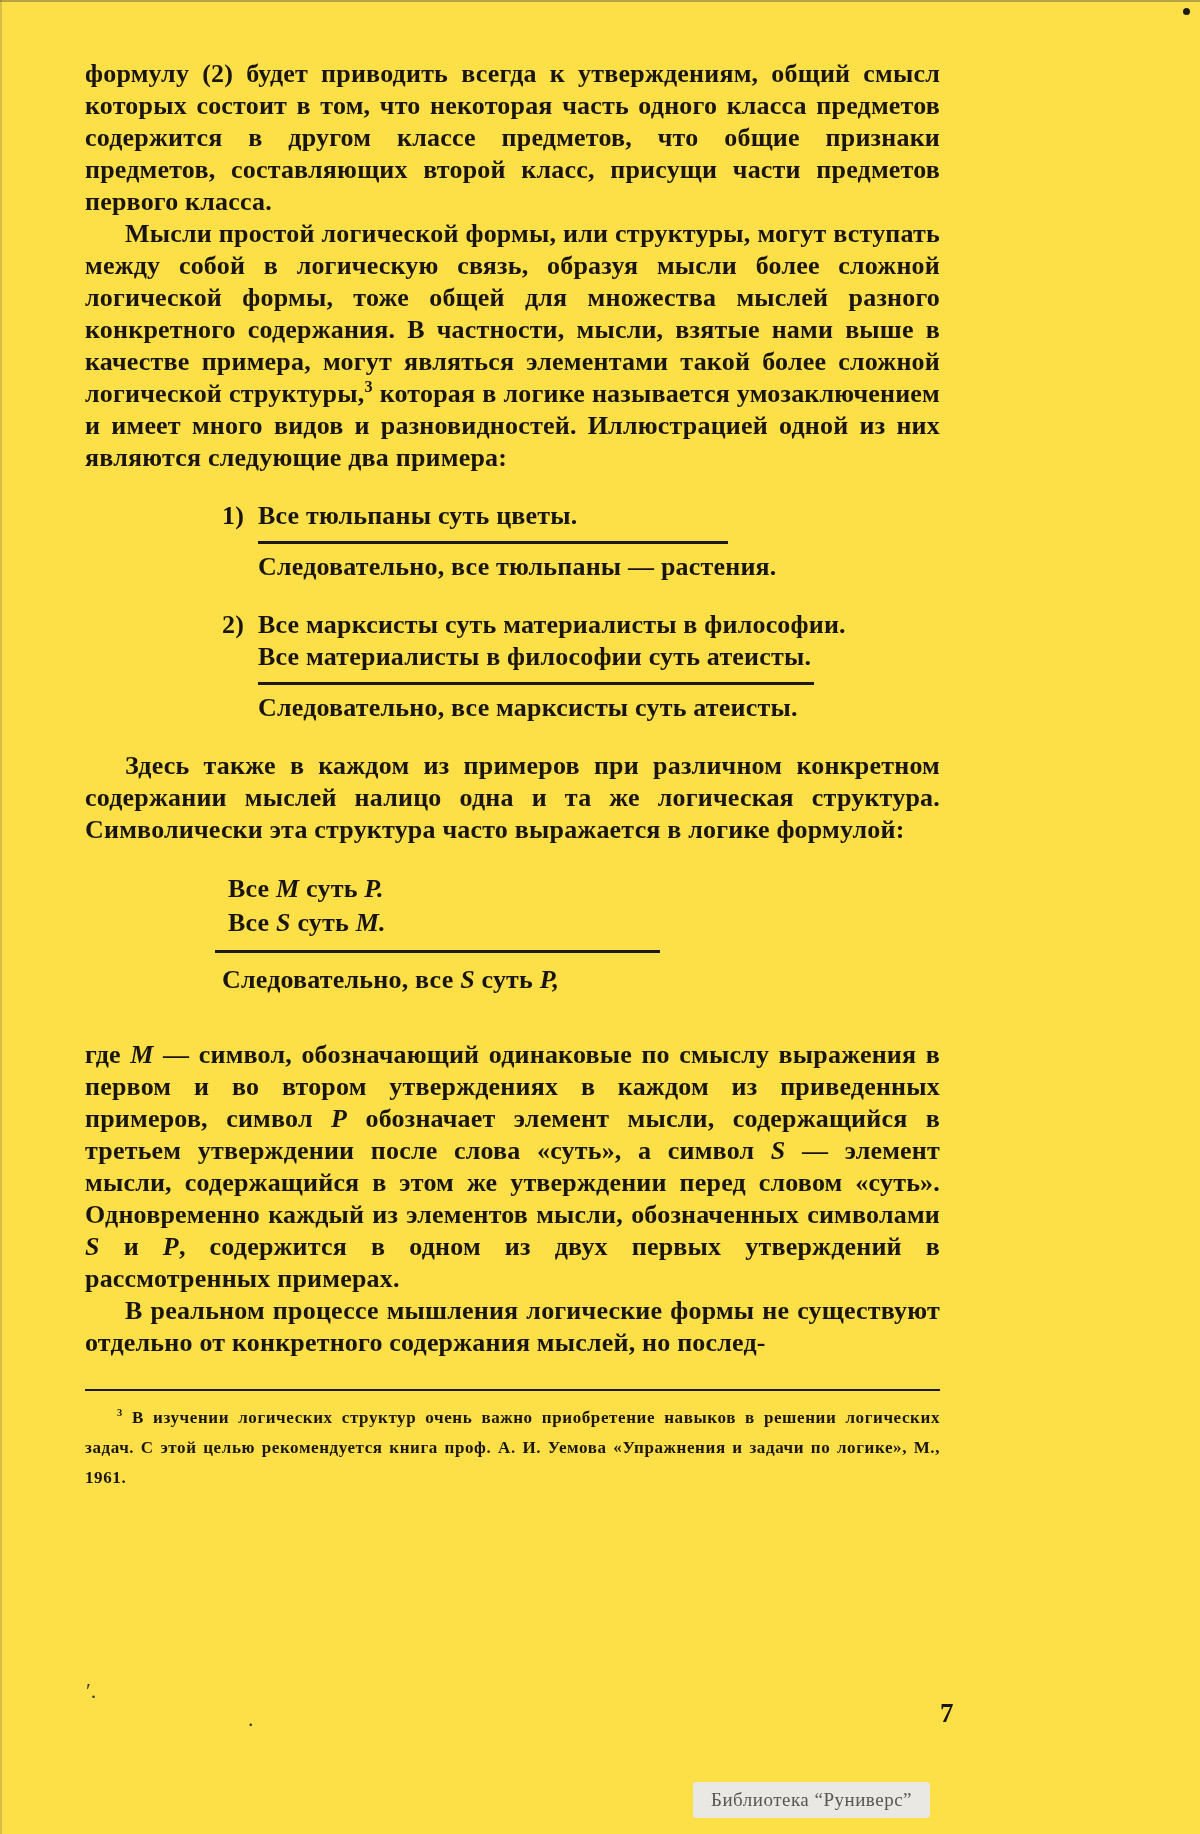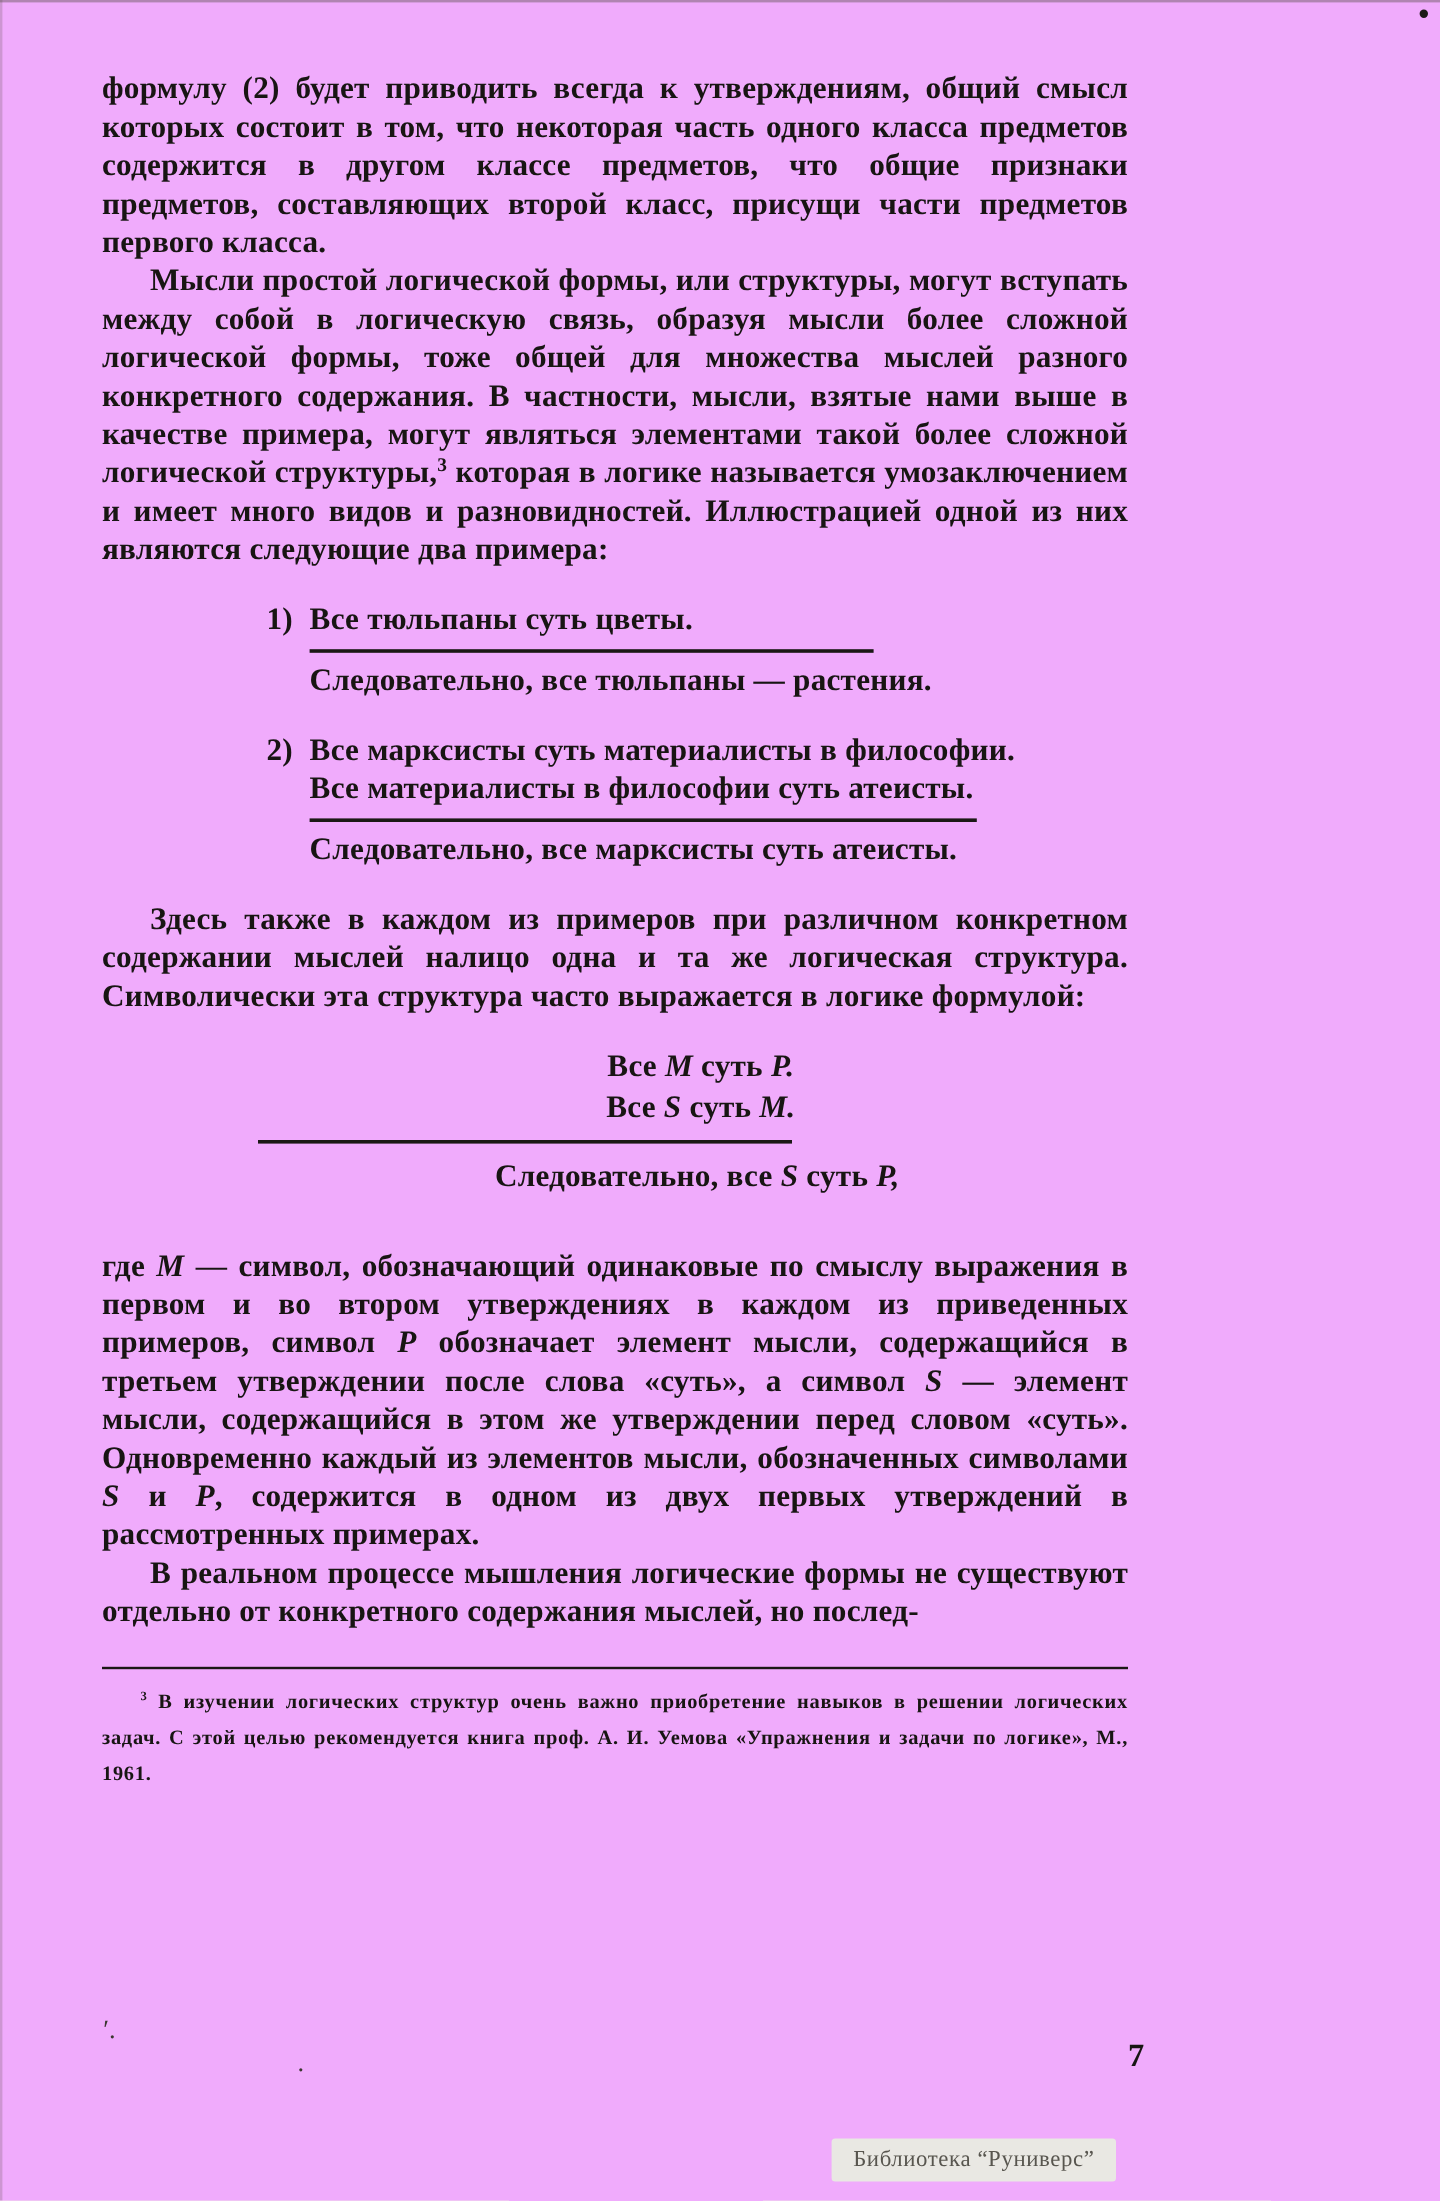--- a/index.html
+++ b/index.html
@@ -1,21 +1,21 @@
 <!DOCTYPE html>
 <html lang="ru"><head>
 <meta charset="utf-8">
 <style>
   * { box-sizing: border-box; }
   html, body { margin: 0; padding: 0; background: #efede8; }
   .page {
     position: relative;
     width: 1200px;
     height: 1834px;
-    background: #f0abfc;
+    background: #fde047;
     overflow: hidden;
     font-family: "Liberation Serif", serif;
     color: #181513;
   }
   
   .scan-top { position:absolute; left:0; top:0; width:100%; height:2px; background:rgba(80,75,65,.40); }
   .scan-left { position:absolute; left:0; top:0; width:2px; height:100%; background:rgba(80,75,65,.22); }
   .scan-dot { position:absolute; left:1183px; top:8px; width:7px; height:7px; border-radius:50%; background:#1c1a17; }
 
   .content {
@@ -34,21 +34,21 @@
 
   .example { margin: 26px 0 26px 137px; text-align: left; }
   .ex-row { display: flex; }
   .ex-num { flex: 0 0 36px; width: 36px; }
   .premises > div { margin: 0; }
   .ex-rule { height: 3px; background: #1b1815; margin: 9px 0 7px 36px; }
   .ex-rule.r1 { width: 470px; }
   .ex-rule.r2 { width: 556px; }
   .ex-conclusion { margin-left: 36px; }
 
-  .formula { margin: 26px 0 42px 137px; text-align: center; }
+  .formula { margin: 26px 0 42px 137px; text-align: left; }
   .f-prem { margin-left: 6px; line-height: 34px; }
   .f-rule { height: 3px; background: #1b1815; width: 445px; margin: 10px 0 10px -7px; }
   .f-conc { line-height: 34px; }
   i { font-style: italic; }
 
   .footnote-rule { height: 2px; background: #1b1815; margin-top: 30px; }
   .footnote {
     margin: 12px 0 0 0;
     font-size: 17px;
     line-height: 30px;

